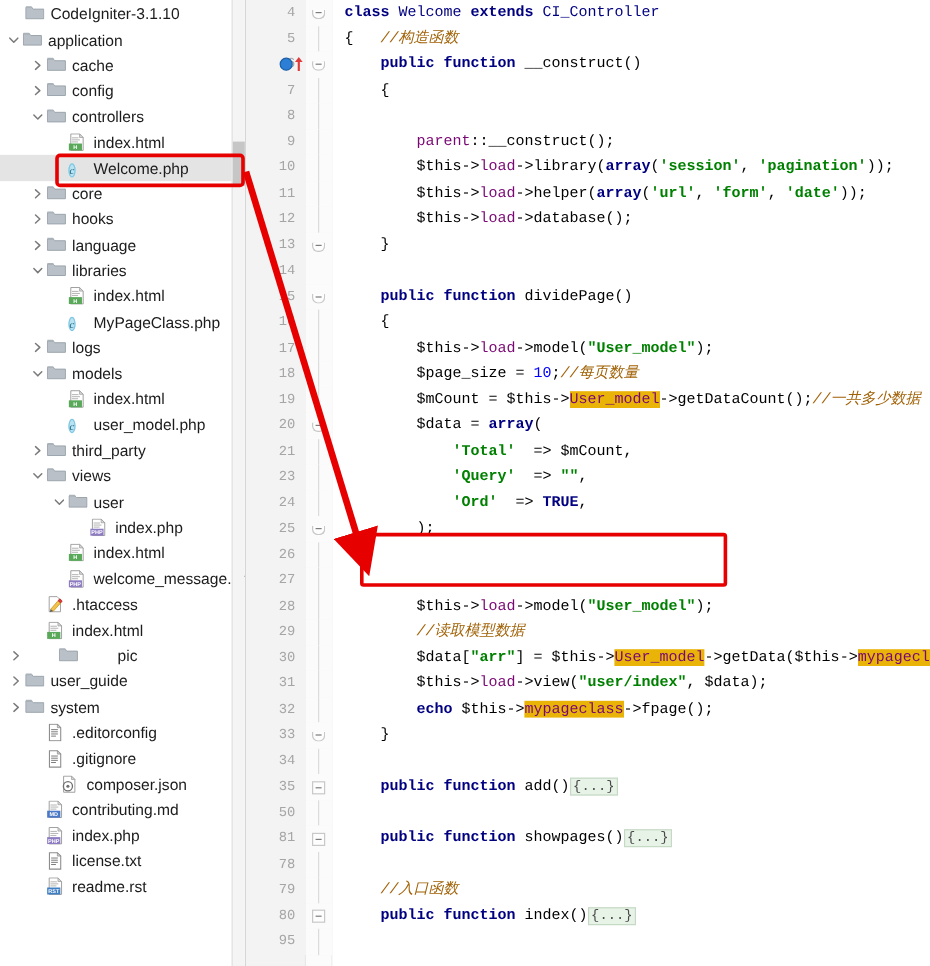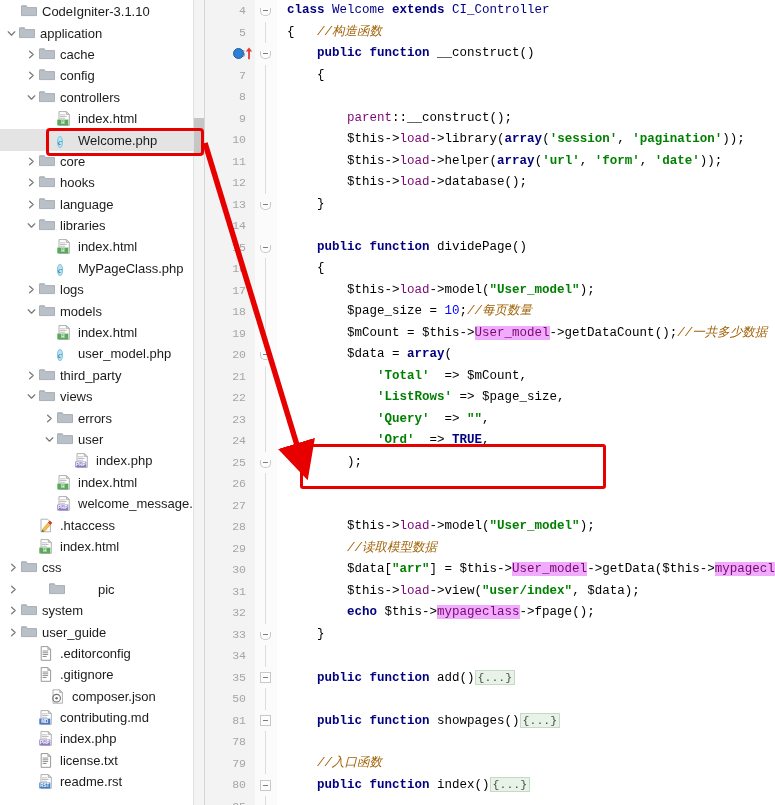--- a/index.html
+++ b/index.html
@@ -201,21 +201,21 @@
   
   .kw   { color: #000080; font-weight: bold; }  
   .cls  { color: #000080; }
   .fn   { color: #000000; }
   .str  { color: #008000; font-weight: bold; }
   .num  { color: #0000ff; }
   .cmt  { color: #a16207; font-style: italic; }
   .var  { color: #000000; }
   .meth { color: #7a0874; font-weight: normal; }
   .const{ color: #000080; font-weight: bold; }
-  .hl   { background: #f0abfc; }
+  .hl   { background: #eab308; }
   .folded {
     background: #e8f3e8;
     border: 1px solid #c5d9c5;
     color: #4a4a4a;
     padding: 0 2px;
     font-size: 11.5px;
   }
 
   
   .bp-dot {
@@ -468,32 +468,20 @@
           </span>
           <span class="tree-icon"><span class="ico-folder"><svg width="16" height="13" viewBox="0 0 16 13">
                 <path d="M0.5 2.2 L5.4 2.2 L6.7 3.6 L15.5 3.6 L15.5 11.6 L0.5 11.6 Z" fill="#b9c0c7" stroke="#9aa3ab" stroke-width="0.8"></path>
                 <path d="M0.5 1.2 L5.2 1.2 L6.4 2.6 L0.5 2.6 Z" fill="#aab2ba"></path>
               </svg></span></span>
           <span class="tree-label">views</span>
         </div>
         <div class="tree-row" style="padding-left: 42px;">
           <span class="twisty">
             <svg width="9" height="9" viewBox="0 0 9 9">
-              <path d="M2.6 1.2 L6.2 4.5 L2.6 7.8" fill="none" stroke="#7a7a7a" stroke-width="1.25" stroke-linecap="round" stroke-linejoin="round"></path>
-            </svg>
-          </span>
-          <span class="tree-icon"><span class="ico-folder"><svg width="16" height="13" viewBox="0 0 16 13">
-                <path d="M0.5 2.2 L5.4 2.2 L6.7 3.6 L15.5 3.6 L15.5 11.6 L0.5 11.6 Z" fill="#b9c0c7" stroke="#9aa3ab" stroke-width="0.8"></path>
-                <path d="M0.5 1.2 L5.2 1.2 L6.4 2.6 L0.5 2.6 Z" fill="#aab2ba"></path>
-              </svg></span></span>
-          <span class="tree-label">errors</span>
-        </div>
-        <div class="tree-row" style="padding-left: 42px;">
-          <span class="twisty">
-            <svg width="9" height="9" viewBox="0 0 9 9">
               <path d="M1.2 2.8 L4.5 6.2 L7.8 2.8" fill="none" stroke="#7a7a7a" stroke-width="1.25" stroke-linecap="round" stroke-linejoin="round"></path>
             </svg>
           </span>
           <span class="tree-icon"><span class="ico-folder"><svg width="16" height="13" viewBox="0 0 16 13">
                 <path d="M0.5 2.2 L5.4 2.2 L6.7 3.6 L15.5 3.6 L15.5 11.6 L0.5 11.6 Z" fill="#b9c0c7" stroke="#9aa3ab" stroke-width="0.8"></path>
                 <path d="M0.5 1.2 L5.2 1.2 L6.4 2.6 L0.5 2.6 Z" fill="#aab2ba"></path>
               </svg></span></span>
           <span class="tree-label">user</span>
         </div>
         <div class="tree-row" style="padding-left: 60px;">
@@ -551,67 +539,55 @@
               <path d="M2 0.6 L9.3 0.6 L12.3 3.6 L12.3 14.3 L2 14.3 Z" fill="#ffffff" stroke="#9c9c9c" stroke-width="0.8"></path>
               <path d="M9.3 0.6 L12.3 3.6 L9.3 3.6 Z" fill="#d8d8d8" stroke="#9c9c9c" stroke-width="0.6"></path>
               <rect x="3" y="3.4" width="5.4" height="0.9" fill="#b9b9b9"></rect>
               <rect x="3" y="5.1" width="6.6" height="0.9" fill="#b9b9b9"></rect>
               <rect x="3" y="6.8" width="5.0" height="0.9" fill="#b9b9b9"></rect>
               <rect x="0.3" y="8.6" width="11" height="5.8" fill="#5aa85a"></rect>
               <text x="5.8" y="13.1" font-size="4.6" font-family="Liberation Sans, sans-serif" fill="#ffffff" text-anchor="middle" font-weight="bold">H</text>
             </svg></span>
           <span class="tree-label">index.html</span>
         </div>
+        <div class="tree-row" style="padding-left: 6px; gap: 28px;">
+          <span class="twisty">
+            <svg width="9" height="9" viewBox="0 0 9 9">
+              <path d="M2.6 1.2 L6.2 4.5 L2.6 7.8" fill="none" stroke="#7a7a7a" stroke-width="1.25" stroke-linecap="round" stroke-linejoin="round"></path>
+            </svg>
+          </span>
+          <span class="tree-icon"><span class="ico-folder"><svg width="16" height="13" viewBox="0 0 16 13">
+                <path d="M0.5 2.2 L5.4 2.2 L6.7 3.6 L15.5 3.6 L15.5 11.6 L0.5 11.6 Z" fill="#b9c0c7" stroke="#9aa3ab" stroke-width="0.8"></path>
+                <path d="M0.5 1.2 L5.2 1.2 L6.4 2.6 L0.5 2.6 Z" fill="#aab2ba"></path>
+              </svg></span></span>
+          <span class="tree-label">pic</span>
+        </div>
         <div class="tree-row" style="padding-left: 6px;">
           <span class="twisty">
             <svg width="9" height="9" viewBox="0 0 9 9">
               <path d="M2.6 1.2 L6.2 4.5 L2.6 7.8" fill="none" stroke="#7a7a7a" stroke-width="1.25" stroke-linecap="round" stroke-linejoin="round"></path>
             </svg>
           </span>
           <span class="tree-icon"><span class="ico-folder"><svg width="16" height="13" viewBox="0 0 16 13">
                 <path d="M0.5 2.2 L5.4 2.2 L6.7 3.6 L15.5 3.6 L15.5 11.6 L0.5 11.6 Z" fill="#b9c0c7" stroke="#9aa3ab" stroke-width="0.8"></path>
                 <path d="M0.5 1.2 L5.2 1.2 L6.4 2.6 L0.5 2.6 Z" fill="#aab2ba"></path>
               </svg></span></span>
-          <span class="tree-label">css</span>
-        </div>
-        <div class="tree-row" style="padding-left: 6px; gap: 28px;">
-          <span class="twisty">
-            <svg width="9" height="9" viewBox="0 0 9 9">
-              <path d="M2.6 1.2 L6.2 4.5 L2.6 7.8" fill="none" stroke="#7a7a7a" stroke-width="1.25" stroke-linecap="round" stroke-linejoin="round"></path>
-            </svg>
-          </span>
-          <span class="tree-icon"><span class="ico-folder"><svg width="16" height="13" viewBox="0 0 16 13">
-                <path d="M0.5 2.2 L5.4 2.2 L6.7 3.6 L15.5 3.6 L15.5 11.6 L0.5 11.6 Z" fill="#b9c0c7" stroke="#9aa3ab" stroke-width="0.8"></path>
-                <path d="M0.5 1.2 L5.2 1.2 L6.4 2.6 L0.5 2.6 Z" fill="#aab2ba"></path>
-              </svg></span></span>
-          <span class="tree-label">pic</span>
+          <span class="tree-label">user_guide</span>
         </div>
         <div class="tree-row" style="padding-left: 6px;">
           <span class="twisty">
             <svg width="9" height="9" viewBox="0 0 9 9">
               <path d="M2.6 1.2 L6.2 4.5 L2.6 7.8" fill="none" stroke="#7a7a7a" stroke-width="1.25" stroke-linecap="round" stroke-linejoin="round"></path>
             </svg>
           </span>
           <span class="tree-icon"><span class="ico-folder"><svg width="16" height="13" viewBox="0 0 16 13">
                 <path d="M0.5 2.2 L5.4 2.2 L6.7 3.6 L15.5 3.6 L15.5 11.6 L0.5 11.6 Z" fill="#b9c0c7" stroke="#9aa3ab" stroke-width="0.8"></path>
                 <path d="M0.5 1.2 L5.2 1.2 L6.4 2.6 L0.5 2.6 Z" fill="#aab2ba"></path>
               </svg></span></span>
           <span class="tree-label">system</span>
-        </div>
-        <div class="tree-row" style="padding-left: 6px;">
-          <span class="twisty">
-            <svg width="9" height="9" viewBox="0 0 9 9">
-              <path d="M2.6 1.2 L6.2 4.5 L2.6 7.8" fill="none" stroke="#7a7a7a" stroke-width="1.25" stroke-linecap="round" stroke-linejoin="round"></path>
-            </svg>
-          </span>
-          <span class="tree-icon"><span class="ico-folder"><svg width="16" height="13" viewBox="0 0 16 13">
-                <path d="M0.5 2.2 L5.4 2.2 L6.7 3.6 L15.5 3.6 L15.5 11.6 L0.5 11.6 Z" fill="#b9c0c7" stroke="#9aa3ab" stroke-width="0.8"></path>
-                <path d="M0.5 1.2 L5.2 1.2 L6.4 2.6 L0.5 2.6 Z" fill="#aab2ba"></path>
-              </svg></span></span>
-          <span class="tree-label">user_guide</span>
         </div>
         <div class="tree-row" style="padding-left: 24px; align-items: center;">
           <span class="twisty"></span>
           <span class="tree-icon"><svg width="13" height="15" viewBox="0 0 13 15">
               <path d="M2.2 0.6 L8.8 0.6 L11.6 3.4 L11.6 14.3 L2.2 14.3 Z" fill="#ffffff" stroke="#8d8d8d" stroke-width="0.9"></path>
               <path d="M8.8 0.6 L11.6 3.4 L8.8 3.4 Z" fill="#d0d0d0" stroke="#8d8d8d" stroke-width="0.6"></path>
               <rect x="3.6" y="4.6" width="5.6" height="0.85" fill="#7e7e7e"></rect>
               <rect x="3.6" y="6.4" width="5.6" height="0.85" fill="#7e7e7e"></rect>
               <rect x="3.6" y="8.2" width="5.6" height="0.85" fill="#7e7e7e"></rect>
               <rect x="3.6" y="10.0" width="4.0" height="0.85" fill="#7e7e7e"></rect>
@@ -714,21 +690,20 @@
         <div class="code-line"><span class="ln">12</span><span class="marks"><span class="foldline"></span></span><span class="code-text">        <span class="var">$this</span>-&gt;<span class="meth">load</span>-&gt;<span class="fn">database</span>();</span></div>
         <div class="code-line"><span class="ln">13</span><span class="marks"><span class="foldbox round"></span></span><span class="code-text">    }</span></div>
         <div class="code-line"><span class="ln">14</span><span class="marks"></span><span class="code-text"></span></div>
         <div class="code-line"><span class="ln">15</span><span class="marks"><span class="foldbox round"></span></span><span class="code-text">    <span class="kw">public function</span> <span class="fn">dividePage</span>()</span></div>
         <div class="code-line"><span class="ln">16</span><span class="marks"><span class="foldline"></span></span><span class="code-text">    {</span></div>
         <div class="code-line"><span class="ln">17</span><span class="marks"><span class="foldline"></span></span><span class="code-text">        <span class="var">$this</span>-&gt;<span class="meth">load</span>-&gt;<span class="fn">model</span>(<span class="str">"User_model"</span>);</span></div>
         <div class="code-line"><span class="ln">18</span><span class="marks"><span class="foldline"></span></span><span class="code-text">        <span class="var">$page_size</span> = <span class="num">10</span>;<span class="cmt">//每页数量</span></span></div>
         <div class="code-line"><span class="ln">19</span><span class="marks"><span class="foldline"></span></span><span class="code-text">        <span class="var">$mCount</span> = <span class="var">$this</span>-&gt;<span class="meth hl">User_model</span>-&gt;<span class="fn">getDataCount</span>();<span class="cmt">//一共多少数据</span></span></div>
         <div class="code-line"><span class="ln">20</span><span class="marks"><span class="foldbox round"></span></span><span class="code-text">        <span class="var">$data</span> = <span class="kw">array</span>(</span></div>
         <div class="code-line"><span class="ln">21</span><span class="marks"><span class="foldline"></span></span><span class="code-text">            <span class="str">'Total'</span>  =&gt; <span class="var">$mCount</span>,</span></div>
-        <div class="code-line"><span class="ln">22</span><span class="marks"><span class="foldline"></span></span><span class="code-text">            <span class="str">'ListRows'</span> =&gt; <span class="var">$page_size</span>,</span></div>
         <div class="code-line"><span class="ln">23</span><span class="marks"><span class="foldline"></span></span><span class="code-text">            <span class="str">'Query'</span>  =&gt; <span class="str">""</span>,</span></div>
         <div class="code-line"><span class="ln">24</span><span class="marks"><span class="foldline"></span></span><span class="code-text">            <span class="str">'Ord'</span>  =&gt; <span class="const">TRUE</span>,</span></div>
         <div class="code-line"><span class="ln">25</span><span class="marks"><span class="foldbox round"></span></span><span class="code-text">        );</span></div>
         <div class="code-line"><span class="ln">26</span><span class="marks"><span class="foldline"></span></span><span class="code-text"></span></div>
         <div class="code-line"><span class="ln">27</span><span class="marks"><span class="foldline"></span></span></div>
         <div class="code-line"><span class="ln">28</span><span class="marks"><span class="foldline"></span></span><span class="code-text">        <span class="var">$this</span>-&gt;<span class="meth">load</span>-&gt;<span class="fn">model</span>(<span class="str">"User_model"</span>);</span></div>
         <div class="code-line"><span class="ln">29</span><span class="marks"><span class="foldline"></span></span><span class="code-text">        <span class="cmt">//读取模型数据</span></span></div>
         <div class="code-line"><span class="ln">30</span><span class="marks"><span class="foldline"></span></span><span class="code-text">        <span class="var">$data</span>[<span class="str">"arr"</span>] = <span class="var">$this</span>-&gt;<span class="meth hl">User_model</span>-&gt;<span class="fn">getData</span>(<span class="var">$this</span>-&gt;<span class="meth hl">mypageclass</span>-&gt;);</span></div>
         <div class="code-line"><span class="ln">31</span><span class="marks"><span class="foldline"></span></span><span class="code-text">        <span class="var">$this</span>-&gt;<span class="meth">load</span>-&gt;<span class="fn">view</span>(<span class="str">"user/index"</span>, <span class="var">$data</span>);</span></div>
         <div class="code-line"><span class="ln">32</span><span class="marks"><span class="foldline"></span></span><span class="code-text">        <span class="kw">echo</span> <span class="var">$this</span>-&gt;<span class="meth hl">mypageclass</span>-&gt;<span class="fn">fpage</span>();</span></div>

